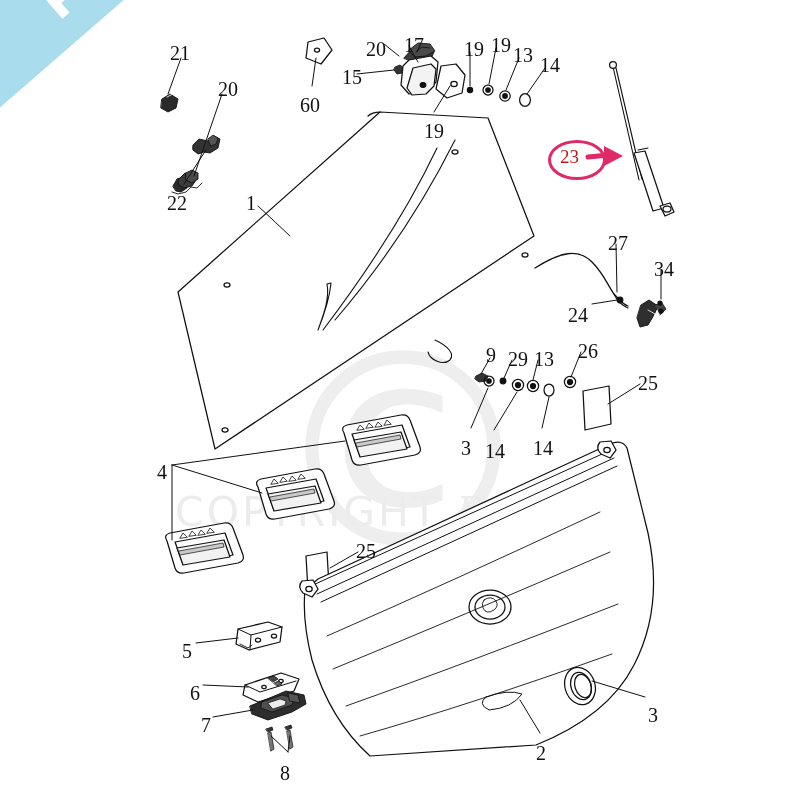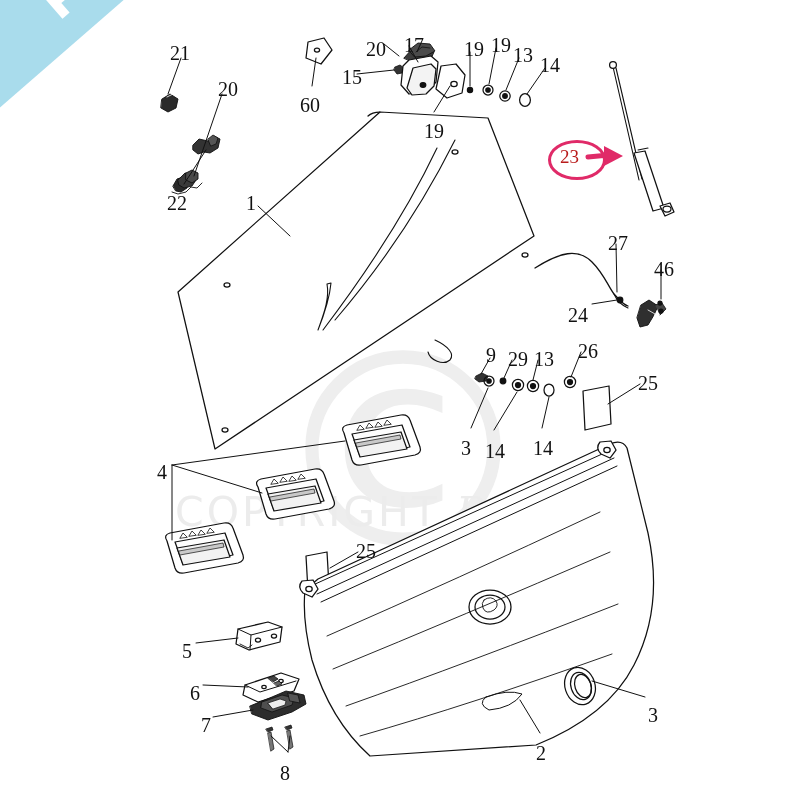--- a/index.html
+++ b/index.html
@@ -352,21 +352,21 @@
     <div class="num" style="left:342px;top:62px">15</div>
     <div class="num" style="left:366px;top:34px">20</div>
     <div class="num" style="left:404px;top:30px">17</div>
     <div class="num" style="left:424px;top:116px">19</div>
     <div class="num" style="left:464px;top:34px">19</div>
     <div class="num" style="left:491px;top:30px">19</div>
     <div class="num" style="left:513px;top:40px">13</div>
     <div class="num" style="left:540px;top:50px">14</div>
     <div class="num" style="left:246px;top:188px">1</div>
     <div class="num" style="left:608px;top:228px">27</div>
-    <div class="num" style="left:654px;top:254px">46</div>
+    <div class="num" style="left:654px;top:254px">34</div>
     <div class="num" style="left:568px;top:300px">24</div>
     <div class="num" style="left:486px;top:340px">9</div>
     <div class="num" style="left:508px;top:344px">29</div>
     <div class="num" style="left:534px;top:344px">13</div>
     <div class="num" style="left:578px;top:336px">26</div>
     <div class="num" style="left:638px;top:368px">25</div>
     <div class="num" style="left:461px;top:433px">3</div>
     <div class="num" style="left:485px;top:436px">14</div>
     <div class="num" style="left:533px;top:433px">14</div>
     <div class="num" style="left:157px;top:457px">4</div>

